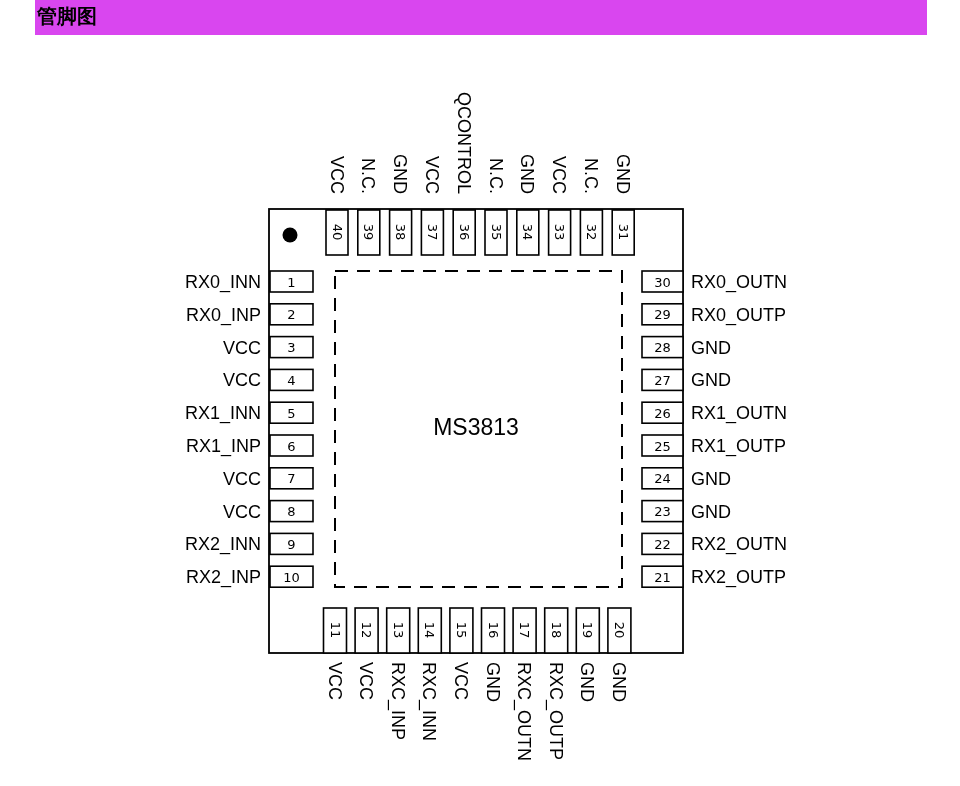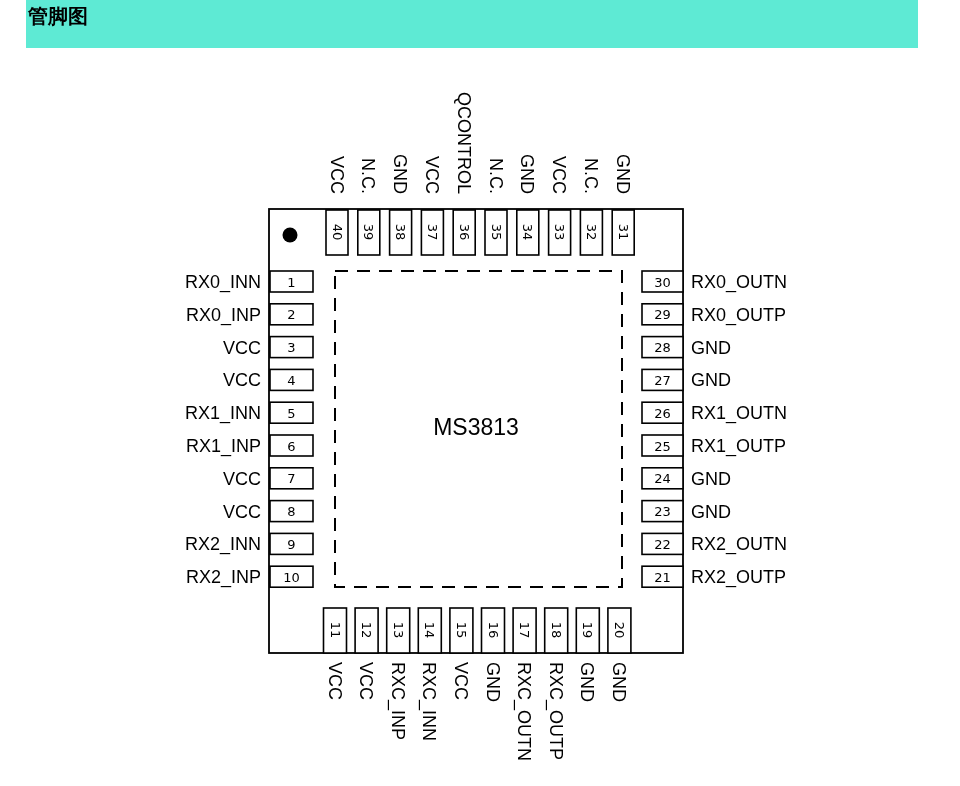--- a/index.html
+++ b/index.html
@@ -1,17 +1,17 @@
 <!DOCTYPE html>
 <html><head>
 <meta charset="utf-8">
 <style>
   html, body { margin:0; padding:0; background:#ffffff; }
   body { width:960px; height:786px; position:relative; overflow:hidden; font-family:"DejaVu Sans", sans-serif; }
-  .banner { position:absolute; left:26px; top:0; width:892px; height:48px; background:#5eead4; }
+  .banner { position:absolute; left:35px; top:0; width:892px; height:35px; background:#d946ef; }
   .banner-title { position:absolute; left:2px; top:3px; font-family:"DejaVu Sans", sans-serif; font-weight:bold; font-size:20px; color:#000; letter-spacing:0px; }
   svg#pinout { position:absolute; left:0; top:0; }
   .pin-box { fill:#ffffff; stroke:#000; stroke-width:1.6; }
   .pkg { fill:#ffffff; stroke:#000; stroke-width:1.8; }
   .dash { fill:none; stroke:#000; stroke-width:2; stroke-dasharray:13 9; }
   .num { font-family:"DejaVu Sans", sans-serif; font-size:13px; fill:#000; }
   .lbl { font-family:"Liberation Sans", sans-serif; font-size:18px; fill:#000; }
   .chip { font-family:"Liberation Sans", sans-serif; font-size:23px; fill:#000; }
 </style>
 </head>

